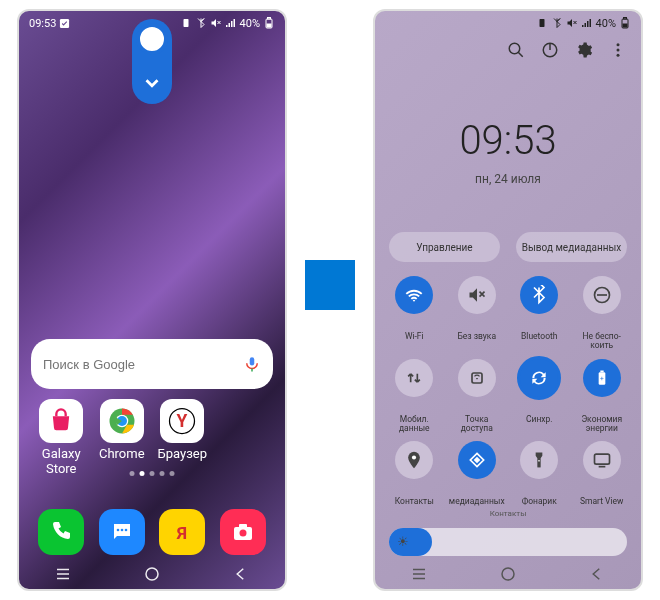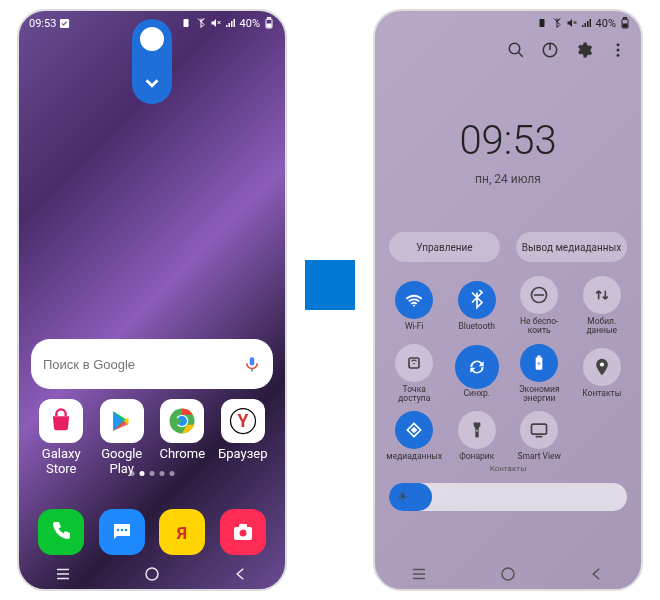--- a/index.html
+++ b/index.html
@@ -1,18 +1,18 @@
 <!DOCTYPE html>
 <html><head>
 <meta charset="utf-8">
 <style>
 * { margin: 0; padding: 0; box-sizing: border-box; }
 body { font-family: -apple-system, BlinkMacSystemFont, Roboto, sans-serif; background: #fff; width: 660px; height: 600px; position: relative; overflow: hidden; }
 
-.phone { position: absolute; width: 270px; height: 582px; border-radius: 28px; border: 2px solid #ddd; overflow: hidden; top: 9px; }
+.phone { position: absolute; width: 270px; height: 582px; border-radius: 12px; border: 2px solid #ddd; overflow: hidden; top: 9px; }
 .phone-left { left: 17px; background: linear-gradient(135deg, #6a4c93 0%, #4a2c6b 25%, #8b5cb8 50%, #2a1b3d 75%, #6a4c93 100%); }
 .phone-right { left: 373px; background: linear-gradient(135deg, #b8a8c8, #a898b8); }
 
 .arrow-between { position: absolute; left: 305px; top: 260px; width: 50px; height: 50px; background: #0078d4; }
 
 .status-bar { height: 24px; display: flex; justify-content: space-between; align-items: center; padding: 0 10px; font-size: 11px; color: #fff; }
 .phone-right .status-bar { color: #222; justify-content: flex-end; }
 .status-left, .status-right { display: flex; align-items: center; gap: 3px; }
 .status-right svg { width: 12px; height: 12px; }
 
@@ -45,21 +45,21 @@
 .qs-header-icon { width: 18px; height: 18px; color: #333; }
 
 .qs-clock { text-align: center; margin-top: 58px; }
 .qs-time { font-size: 40px; font-weight: 300; color: #222; }
 .qs-date { font-size: 12px; color: #444; margin-top: 8px; }
 
 .qs-buttons { display: flex; gap: 16px; padding: 0 14px; margin-top: 46px; }
 .qs-btn { flex: 1; height: 30px; border-radius: 15px; background: rgba(210,200,220,0.7); display: flex; align-items: center; justify-content: center; font-size: 10px; color: #333; }
 
 .qs-grid { display: grid; grid-template-columns: repeat(4, 1fr); gap: 8px 0; padding: 14px 8px 6px; }
-.qs-item { display: flex; flex-direction: column; align-items: center; gap: 3px; justify-content: center; }
+.qs-item { display: flex; flex-direction: column; align-items: center; gap: 18px; }
 .qs-circle { width: 38px; height: 38px; border-radius: 50%; background: rgba(210,200,220,0.8); display: flex; align-items: center; justify-content: center; color: #444; }
 .qs-circle.active { background: #1e6fd9; color: #fff; }
 .qs-circle.highlighted { border: 3px solid #1e6fd9; box-sizing: content-box; margin: -3px; }
 .qs-label { font-size: 8.5px; color: #333; text-align: center; line-height: 1.1; max-width: 56px; }
 
 .qs-subtext { font-size: 8px; color: #555; text-align: center; margin-top: -4px; }
 
 .brightness { margin: 10px 14px 0; height: 28px; background: rgba(230,225,235,0.9); border-radius: 14px; position: relative; display: flex; align-items: center; }
 .brightness-fill { position: absolute; left: 0; top: 0; bottom: 0; width: 18%; background: #1e6fd9; border-radius: 14px; }
 .brightness-icon { position: relative; margin-left: 8px; font-size: 13px; color: #444; z-index: 1; }
@@ -121,31 +121,20 @@
 
   <div class="app-grid">
     <div class="app-item">
       <div class="app-icon" style="background:#fff">
           <svg width="28" height="28" viewBox="0 0 24 24">
             <path d="M5 8h14l-1 10a2 2 0 01-2 2H8a2 2 0 01-2-2L5 8z" fill="#e91e63"></path>
             <path d="M8 8V6a4 4 0 018 0v2" fill="none" stroke="#e91e63" stroke-width="2"></path>
           </svg>
         </div>
       <span class="app-label">Galaxy Store</span>
-    </div>
-    <div class="app-item">
-      <div class="app-icon" style="background:#fff">
-          <svg width="26" height="26" viewBox="0 0 24 24">
-            <path d="M4 3v18l14-9z" fill="#00c853"></path>
-            <path d="M4 3l9 9-9 9z" fill="#2196f3"></path>
-            <path d="M13 12l5-3v6z" fill="#ffc107"></path>
-            <path d="M13 12l5 3-14 6z" fill="#f44336" opacity="0.8"></path>
-          </svg>
-        </div>
-      <span class="app-label">Google Play</span>
     </div>
     <div class="app-item">
       <div class="app-icon" style="background:#fff">
           <svg width="30" height="30" viewBox="0 0 24 24">
             <circle cx="12" cy="12" r="10" fill="#4caf50"></circle>
             <circle cx="12" cy="12" r="5" fill="#fff"></circle>
             <circle cx="12" cy="12" r="4" fill="#2196f3"></circle>
             <path d="M12 2a10 10 0 018.66 5H12" fill="#f44336"></path>
             <path d="M3.34 7L8 15.2 12 12" fill="#4caf50"></path>
             <path d="M12 22l4-7h5.66A10 10 0 0112 22" fill="#ffc107"></path>
@@ -292,20 +281,30 @@
   <div class="qs-grid" id="qs-grid">
       <div class="qs-item">
         <div class="qs-circle active">
           <svg width="20" height="20" viewBox="0 0 24 24">
             <path d="M12 20l-1.5-1.5a2 2 0 013 0L12 20zm-4-4a6 6 0 018 0l-1.5 1.5a4 4 0 00-5 0L8 16zm-3-3a10 10 0 0114 0l-1.5 1.5a8 8 0 00-11 0L5 13zm-3-3a14 14 0 0120 0l-1.5 1.5a12 12 0 00-17 0L2 10z" fill="currentColor"></path>
           </svg>
         </div>
         <span class="qs-label">Wi-Fi</span>
       </div>
       <div class="qs-item">
+        <div class="qs-circle">
+          <svg width="20" height="20" viewBox="0 0 24 24">
+            <path d="M3 9v6h4l5 5V4L7 9H3z" fill="currentColor"></path>
+            <line x1="15" y1="8" x2="21" y2="14" stroke="currentColor" stroke-width="2"></line>
+            <line x1="21" y1="8" x2="15" y2="14" stroke="currentColor" stroke-width="2"></line>
+          </svg>
+        </div>
+        <span class="qs-label">Без звука</span>
+      </div>
+      <div class="qs-item">
         <div class="qs-circle active">
           <svg width="20" height="20" viewBox="0 0 24 24">
             <path d="M12 3v18l6-6-12-12m0 12l12-12-6-6" fill="none" stroke="currentColor" stroke-width="2"></path>
           </svg>
         </div>
         <span class="qs-label">Bluetooth</span>
       </div>
       <div class="qs-item">
         <div class="qs-circle">
           <svg width="20" height="20" viewBox="0 0 24 24">

